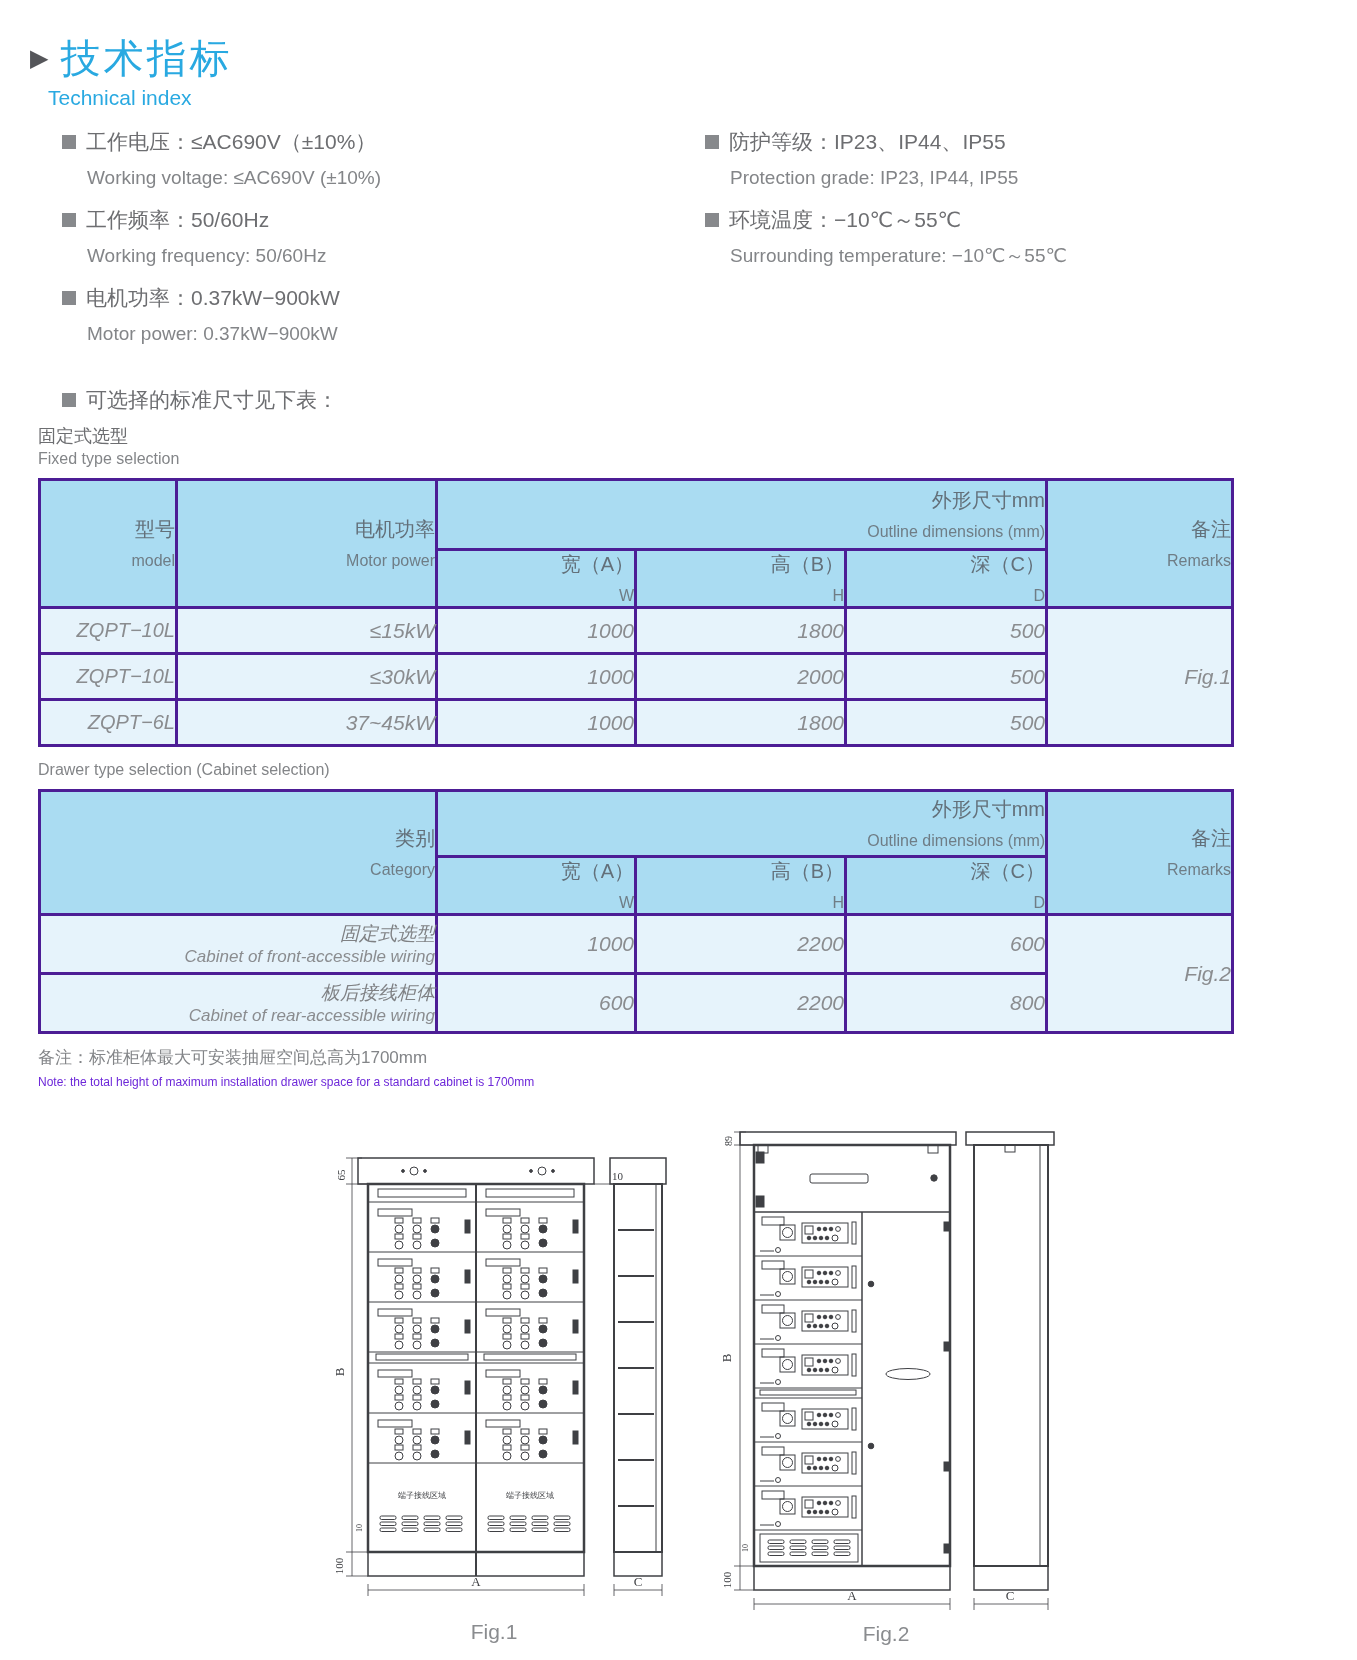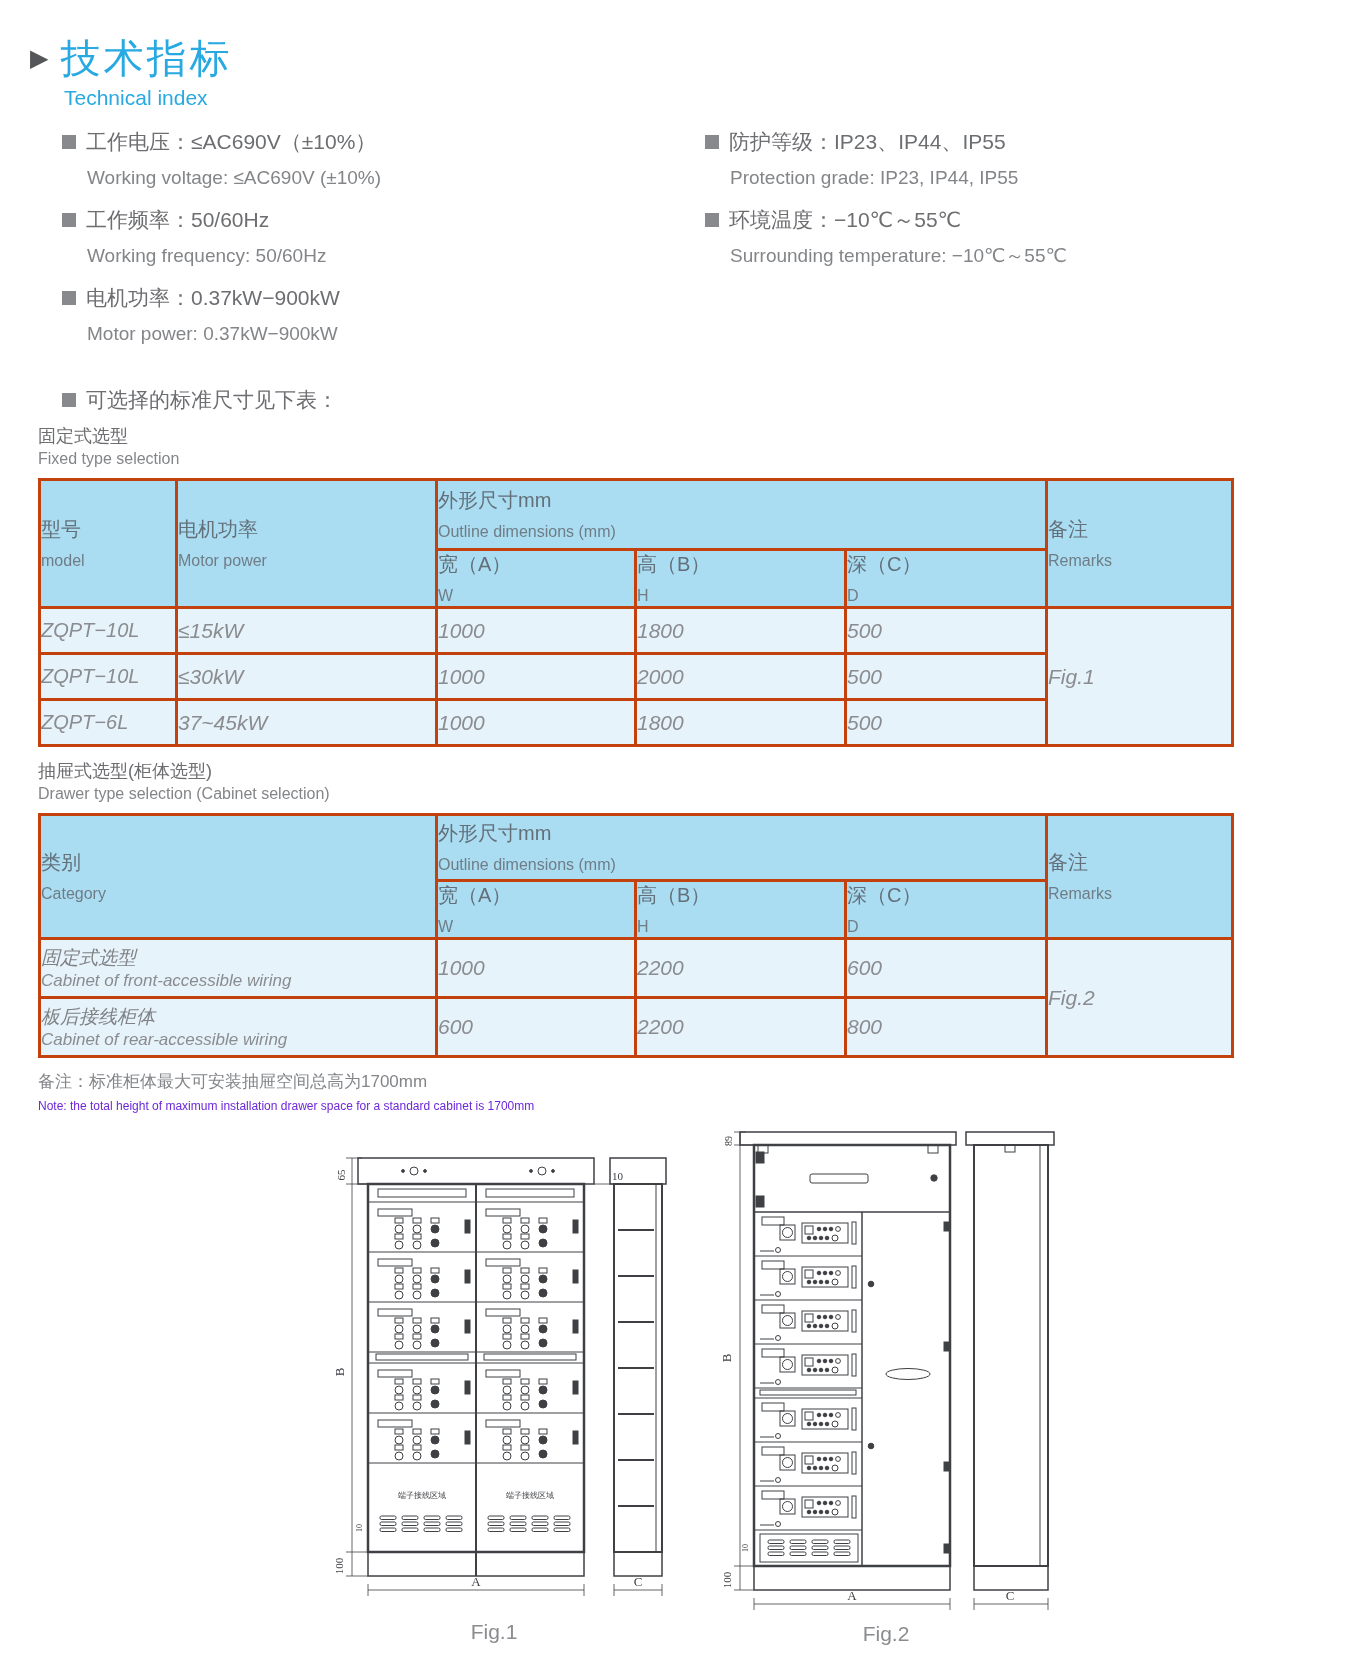--- a/index.html
+++ b/index.html
@@ -4,38 +4,38 @@
 <style>
   html,body{margin:0;padding:0;background:#ffffff;}
   body{width:1357px;height:1660px;position:relative;overflow:hidden;
        font-family:"Liberation Sans","DejaVu Sans",sans-serif;color:#6d6e71;}
   .page{position:absolute;inset:0;background:#fff;}
 
   
   .doc-header{position:absolute;top:36px;left:30px;display:flex;align-items:flex-start;}
   .arrow-icon{color:#55565a;font-size:24px;line-height:44px;margin-right:12px;}
   .page-title{color:#29a9e1;font-size:40px;line-height:44px;letter-spacing:3px;}
-  .page-subtitle{position:absolute;top:86px;left:64px;color:#29a9e1;font-size:21px;}
+  .page-subtitle{position:absolute;top:86px;left:48px;color:#29a9e1;font-size:21px;}
 
   
   .specs{position:absolute;top:128px;left:62px;width:1250px;}
   .spec-col{position:absolute;top:0;}
   .spec-col.left{left:0;width:610px;}
   .spec-col.right{left:643px;width:600px;}
   .spec-zh{display:flex;align-items:center;font-size:21px;color:#6d6e71;line-height:28px;}
   .bullet-sq{display:inline-block;width:14px;height:14px;background:#87898c;margin-right:10px;flex:0 0 auto;}
   .spec-en{font-size:19px;color:#838588;line-height:24px;margin:10px 0 16px 25px;}
   .spec-intro{margin-top:40px;}
 
   
   .content{position:absolute;top:424px;left:38px;width:1193px;}
   .section-zh{font-size:18px;color:#6d6e71;line-height:24px;}
   .section-en{font-size:16px;color:#838588;line-height:22px;margin-bottom:8px;}
   table.spec-table{border-collapse:collapse;table-layout:fixed;width:1193px;margin-bottom:12px;}
-  table.spec-table th,table.spec-table td{border:3px solid #c2410c;padding:0;text-align:left;vertical-align:middle;font-weight:normal;}
+  table.spec-table th,table.spec-table td{border:3px solid #4c1d95;padding:0;text-align:right;vertical-align:middle;font-weight:normal;}
   table.spec-table th{background:#aadcf2;color:#63707a;}
   table.spec-table td{background:#e6f3fb;color:#8a8c8f;font-style:italic;}
   .hzh{font-size:20px;line-height:27px;}
   .hen{font-size:16px;line-height:21px;color:#6f7d86;margin-top:7px;}
   .cell-num{font-size:21px;}
   .cell-model{font-size:20px;color:#8a8c8f;}
   .cell-zh{font-size:19px;line-height:25px;color:#7f8184;}
   .cell-en{font-size:17px;line-height:22px;color:#8a8c8f;}
   .note-zh{font-size:17px;color:#838588;line-height:24px;margin-top:8px;}
   .note-en{font-size:12px;color:#6d28d9;line-height:24px;}
@@ -159,21 +159,20 @@
       <tr style="height:46px">
         <td class="cell-model">ZQPT−6L</td>
         <td class="cell-num">37~45kW</td>
         <td class="cell-num">1000</td>
         <td class="cell-num">1800</td>
         <td class="cell-num">500</td>
       </tr>
     </tbody>
       </table>
 
-    <div class="section-zh">抽屉式选型(柜体选型)</div>
     <div class="section-en">Drawer type selection (Cabinet selection)</div>
 
     <table class="spec-table">
       <colgroup>
           <col style="width:397px">
           <col style="width:199px">
           <col style="width:210px">
           <col style="width:201px">
           <col style="width:186px">
         </colgroup>

